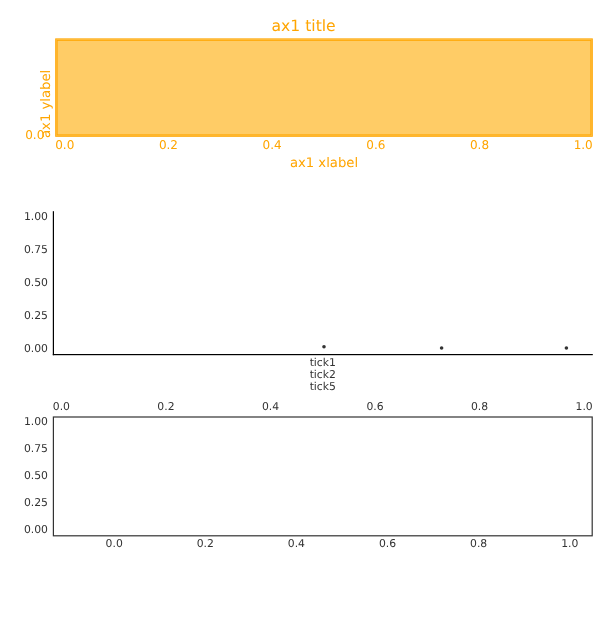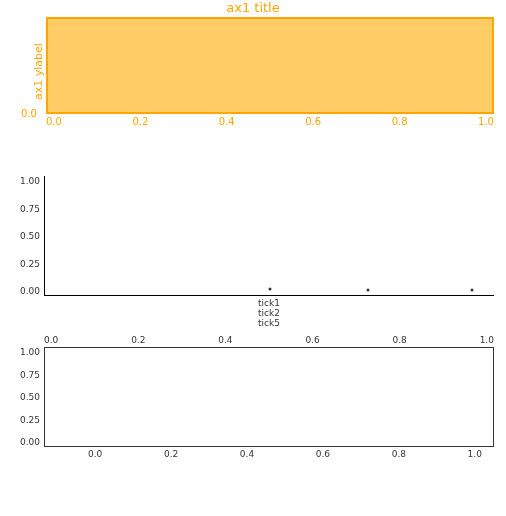--- a/index.html
+++ b/index.html
@@ -24,21 +24,21 @@
       position: relative;
       width: 100%;
       height: 160px;
       flex-shrink: 0;
     }
 
     .chart1-title {
       text-align: center;
       color: #FFA500;
       font-size: 13px;
-      padding-top: 0;
+      padding-top: 15px;
       padding-bottom: 2px;
     }
 
     .chart1-inner {
       display: flex;
       flex-direction: row;
       align-items: stretch;
       height: 110px;
       margin-left: 30px;
       margin-right: 12px;
@@ -276,20 +276,21 @@
           <span class="chart1-ytick">0.0</span>
         </div>
         <div class="chart1-xticks">
           <span class="chart1-xtick">0.0</span>
           <span class="chart1-xtick">0.2</span>
           <span class="chart1-xtick">0.4</span>
           <span class="chart1-xtick">0.6</span>
           <span class="chart1-xtick">0.8</span>
           <span class="chart1-xtick">1.0</span>
         </div>
+        <div class="chart1-xlabel">ax1 xlabel</div>
       </div>
     </div>
   </div>
 
   <div class="chart2">
     <div class="chart2-inner">
       <div class="chart2-plot-area">
         <div class="chart2-yticks">
           <span class="chart2-ytick-label">1.00</span>
           <span class="chart2-ytick-label">0.75</span>

